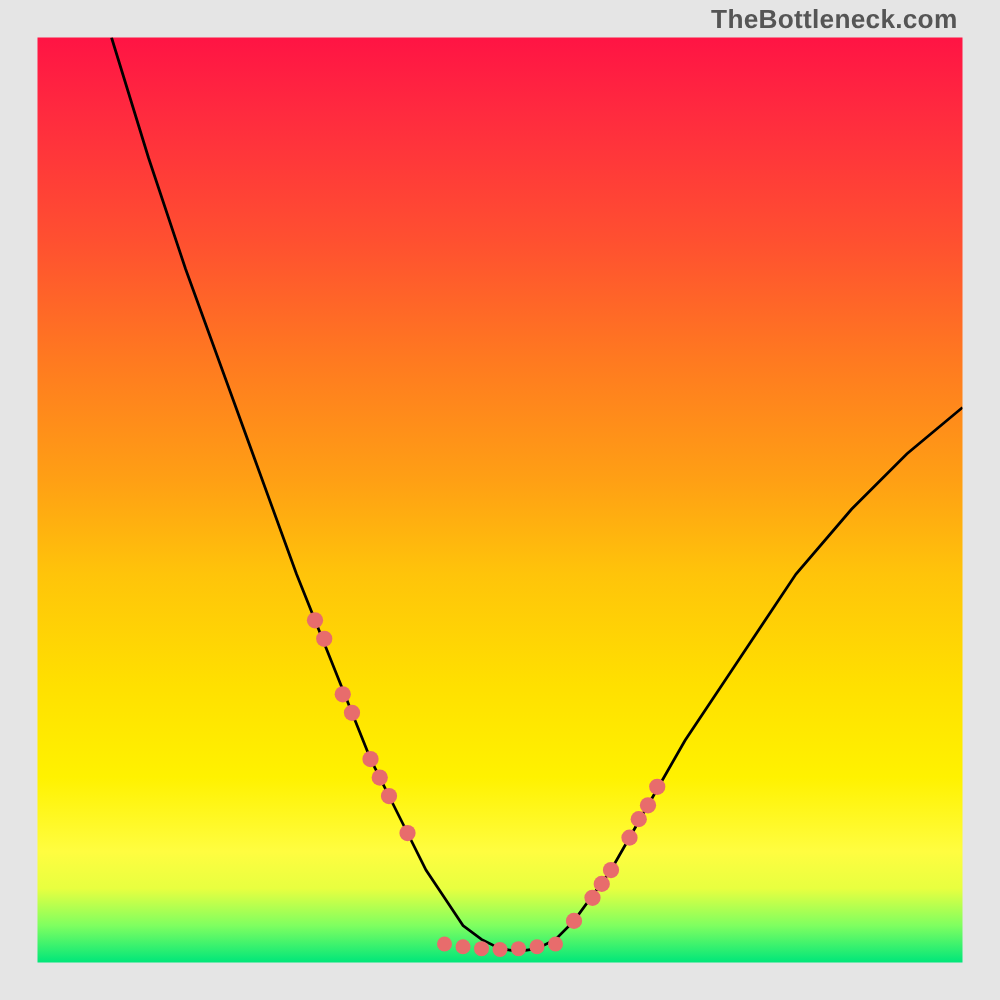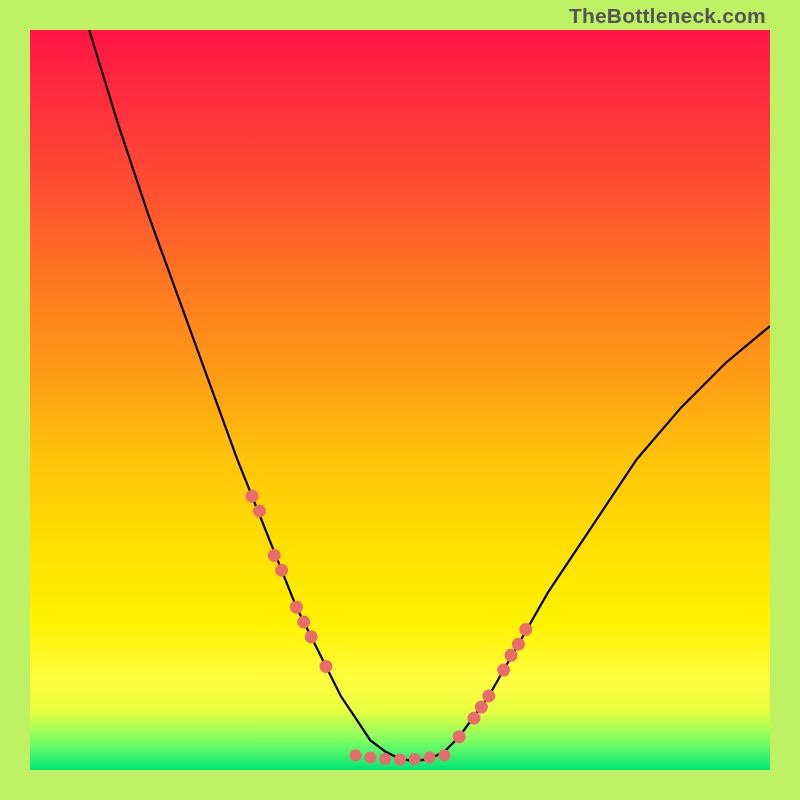--- a/index.html
+++ b/index.html
@@ -8,21 +8,21 @@
     width: 800px;
     height: 800px;
     overflow: hidden;
     font-family: Arial, Helvetica, sans-serif;
     background: #000;
   }
   .frame {
     position: relative;
     width: 800px;
     height: 800px;
-    background: #bef264;
+    background: #e5e5e5;
   }
   .plot-area {
     position: absolute;
     left: 30px;
     top: 30px;
     width: 740px;
     height: 740px;
     
     background: linear-gradient(
       to bottom,

